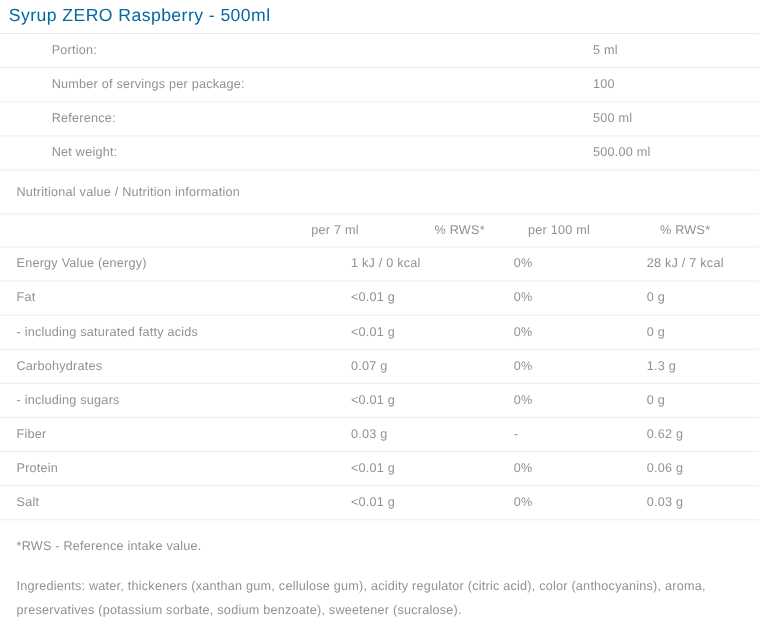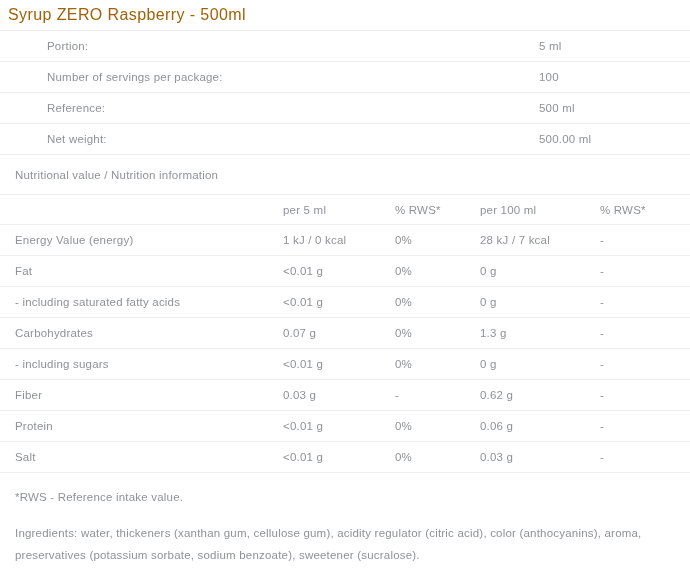--- a/index.html
+++ b/index.html
@@ -9,21 +9,21 @@
     height: 580px;
     background: #ffffff;
     font-family: "Liberation Sans", sans-serif;
     color: #8f9296;
     font-size: 11.5px;
     letter-spacing: 0.2px;
     overflow: hidden;
   }
   .title {
     font-size: 16px;
-    color: #a16207;
+    color: #0369a1;
     letter-spacing: 0.4px;
     padding: 8px 8px 8px 8px;
     height: 31px;
     display: flex;
     align-items: center;
     border-bottom: 1px solid #e9eaec;
   }
   
   .irow {
     display: grid;
@@ -43,21 +43,21 @@
     border-bottom: 1px solid #edeeef;
   }
   
   .chead, .trow {
     display: grid;
     grid-template-columns: 283px 112px 85px 120px 1fr;
     align-items: center;
     border-bottom: 1px solid #edeeef;
   }
   .chead { height: 30px; }
-  .trow { height: 31px; }
+  .trow { height: 31px; gap: 36px; }
   .trow:last-child { border-bottom: none; }
   .chead .lbl, .trow .lbl { padding-left: 15px; }
   
   .footnote { margin: 18px 15px 0 15px; }
   .ingredients { margin: 19px 15px 0 15px; line-height: 22px; }
   .may-contain { margin: 11px 15px 0 15px; line-height: 22px; }
 </style>
 </head>
 <body>
 
@@ -79,21 +79,21 @@
   </div>
   <div class="irow">
     <span class="lbl">Net weight:</span>
     <span class="val">500.00 ml</span>
   </div>
 
   <div class="section-header">Nutritional value / Nutrition information</div>
 
   <div class="chead">
     <span class="lbl"></span>
-    <span>per 5 ml</span>
+    <span>per 7 ml</span>
     <span>% RWS*</span>
     <span>per 100 ml</span>
     <span>% RWS*</span>
   </div>
 
   <div class="trow">
     <span class="lbl">Energy Value (energy)</span>
     <span>1 kJ / 0 kcal</span>
     <span>0%</span>
     <span>28 kJ / 7 kcal</span>

